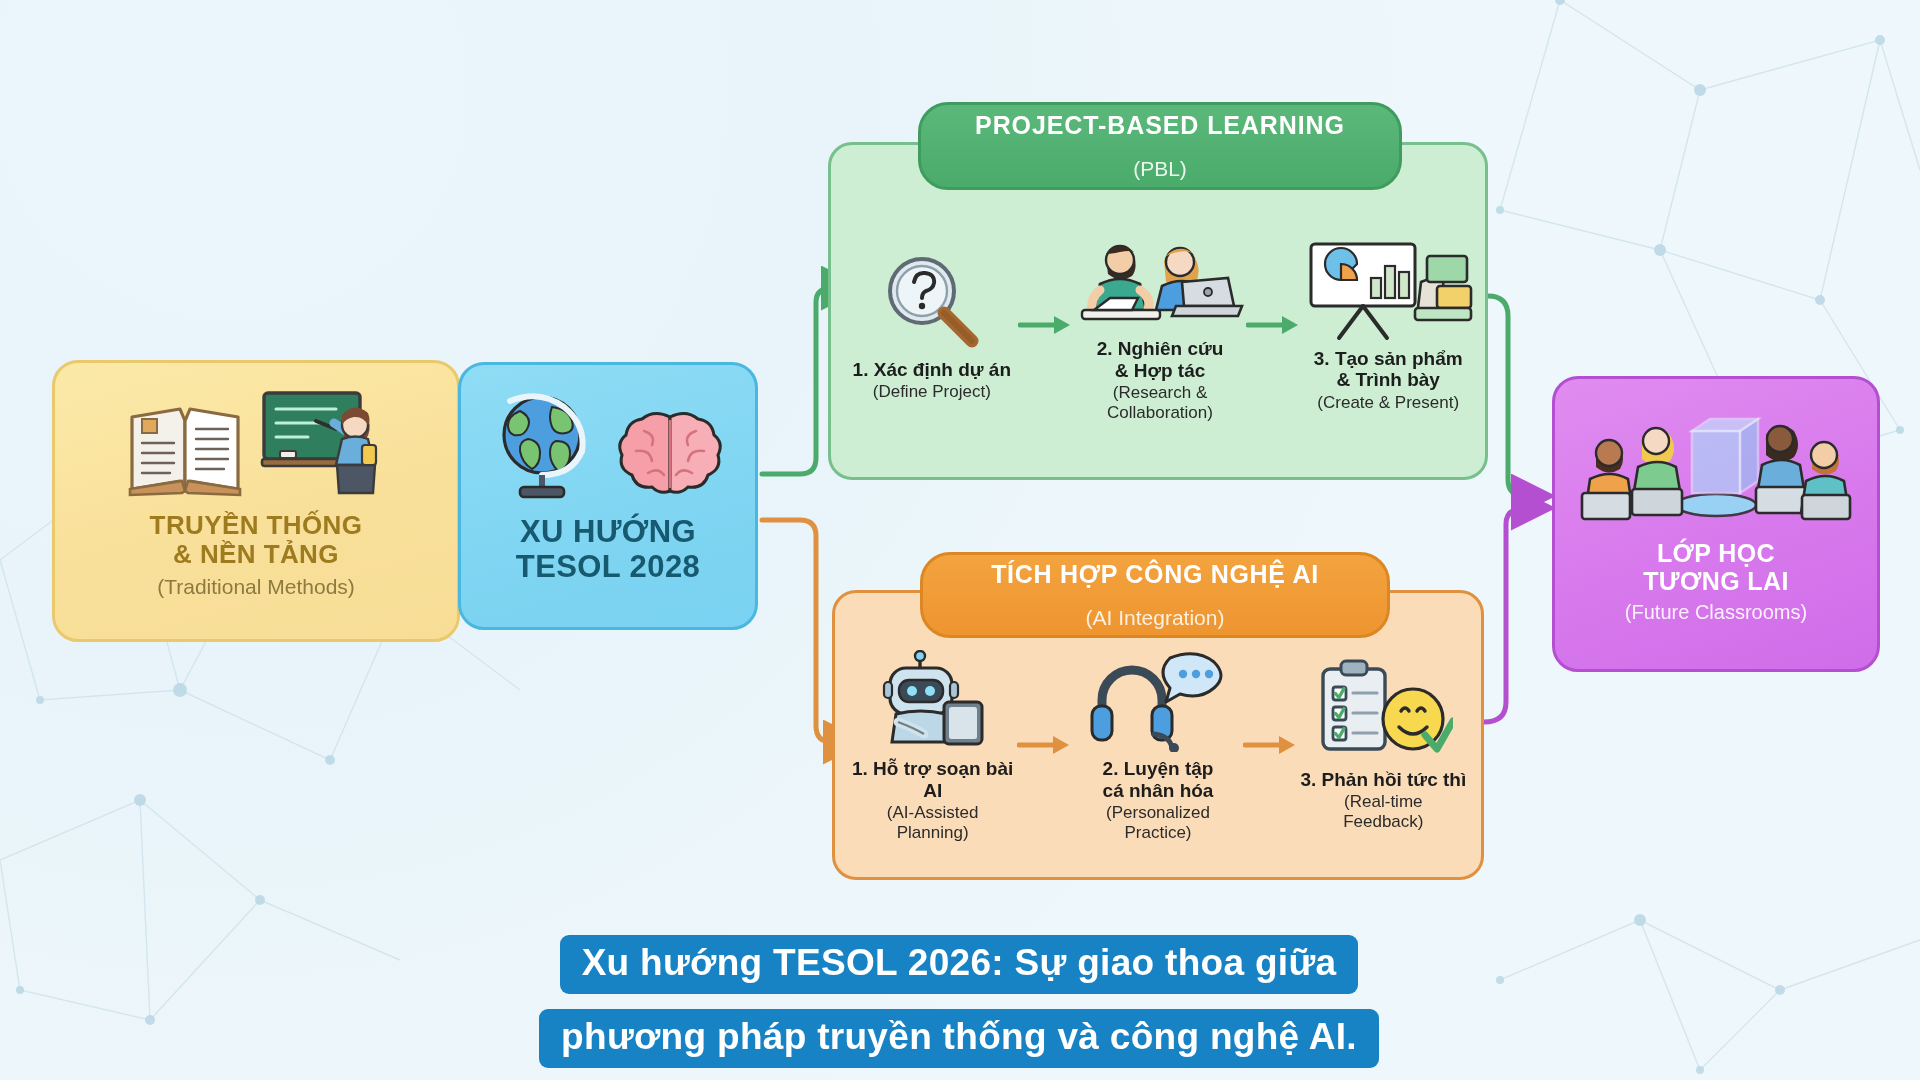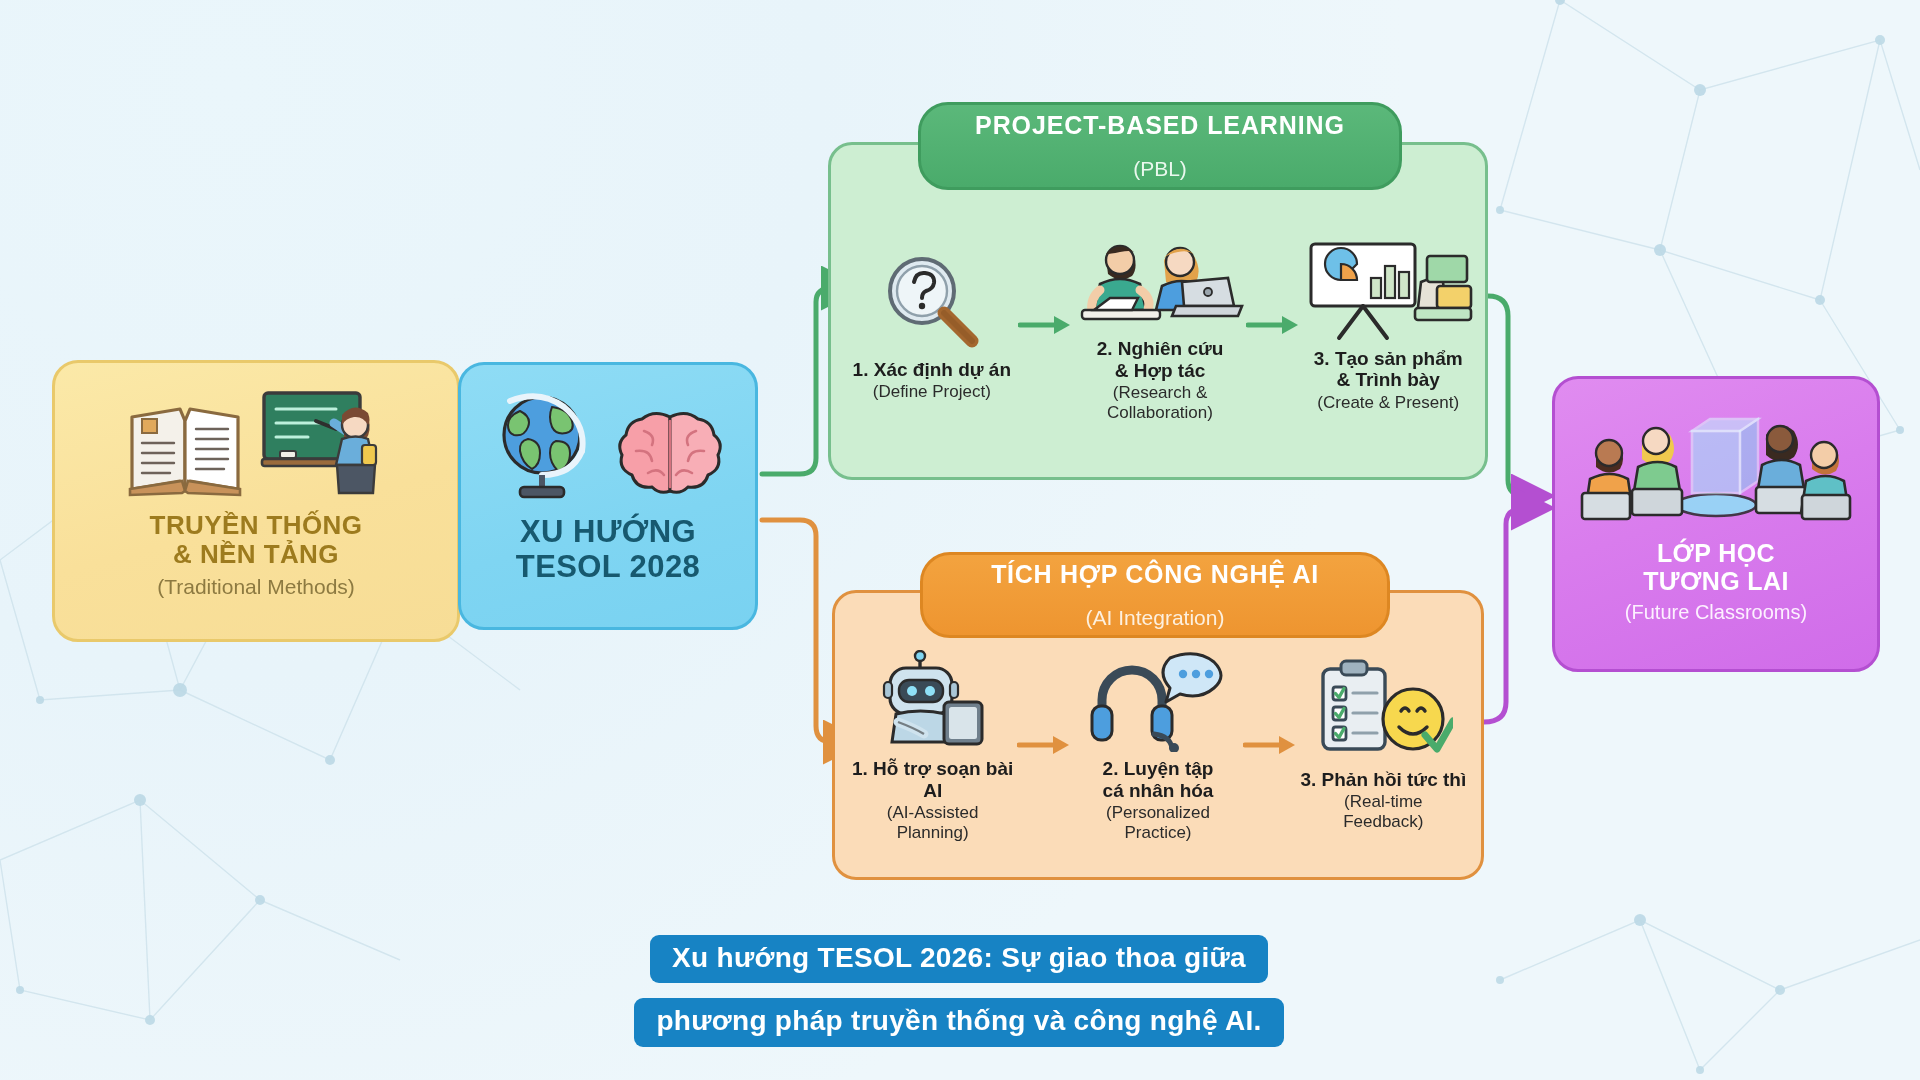--- a/index.html
+++ b/index.html
@@ -88,21 +88,21 @@
   .step .en{margin-top:2px;font-size:17px;color:#2b2b2b;text-align:center;line-height:1.14;}
   .stepsep{width:62px;height:104px;display:flex;align-items:center;justify-content:center;}
 
   
   #caption{
     position:absolute;left:497px;top:935px;width:924px;
     display:flex;flex-direction:column;align-items:center;z-index:9;
   }
   #caption span{
     display:inline-block;background:#1783c4;color:#fff;font-weight:bold;
-    font-size:28px;letter-spacing:.3px;padding:7px 22px 9px;border-radius:9px;
+    font-size:37px;letter-spacing:.3px;padding:7px 22px 9px;border-radius:9px;
     line-height:1.16;white-space:nowrap;
   }
   #caption span + span{margin-top:15px;}
 </style>
 </head>
 <body>
 
 <svg class="netbg" width="1920" height="1080" viewBox="0 0 1920 1080">
   <g stroke="#cfe3ec" stroke-width="1.4" fill="none" opacity="0.85">
     <path d="M1560 0 L1700 90 L1880 40 L1920 170"></path>

